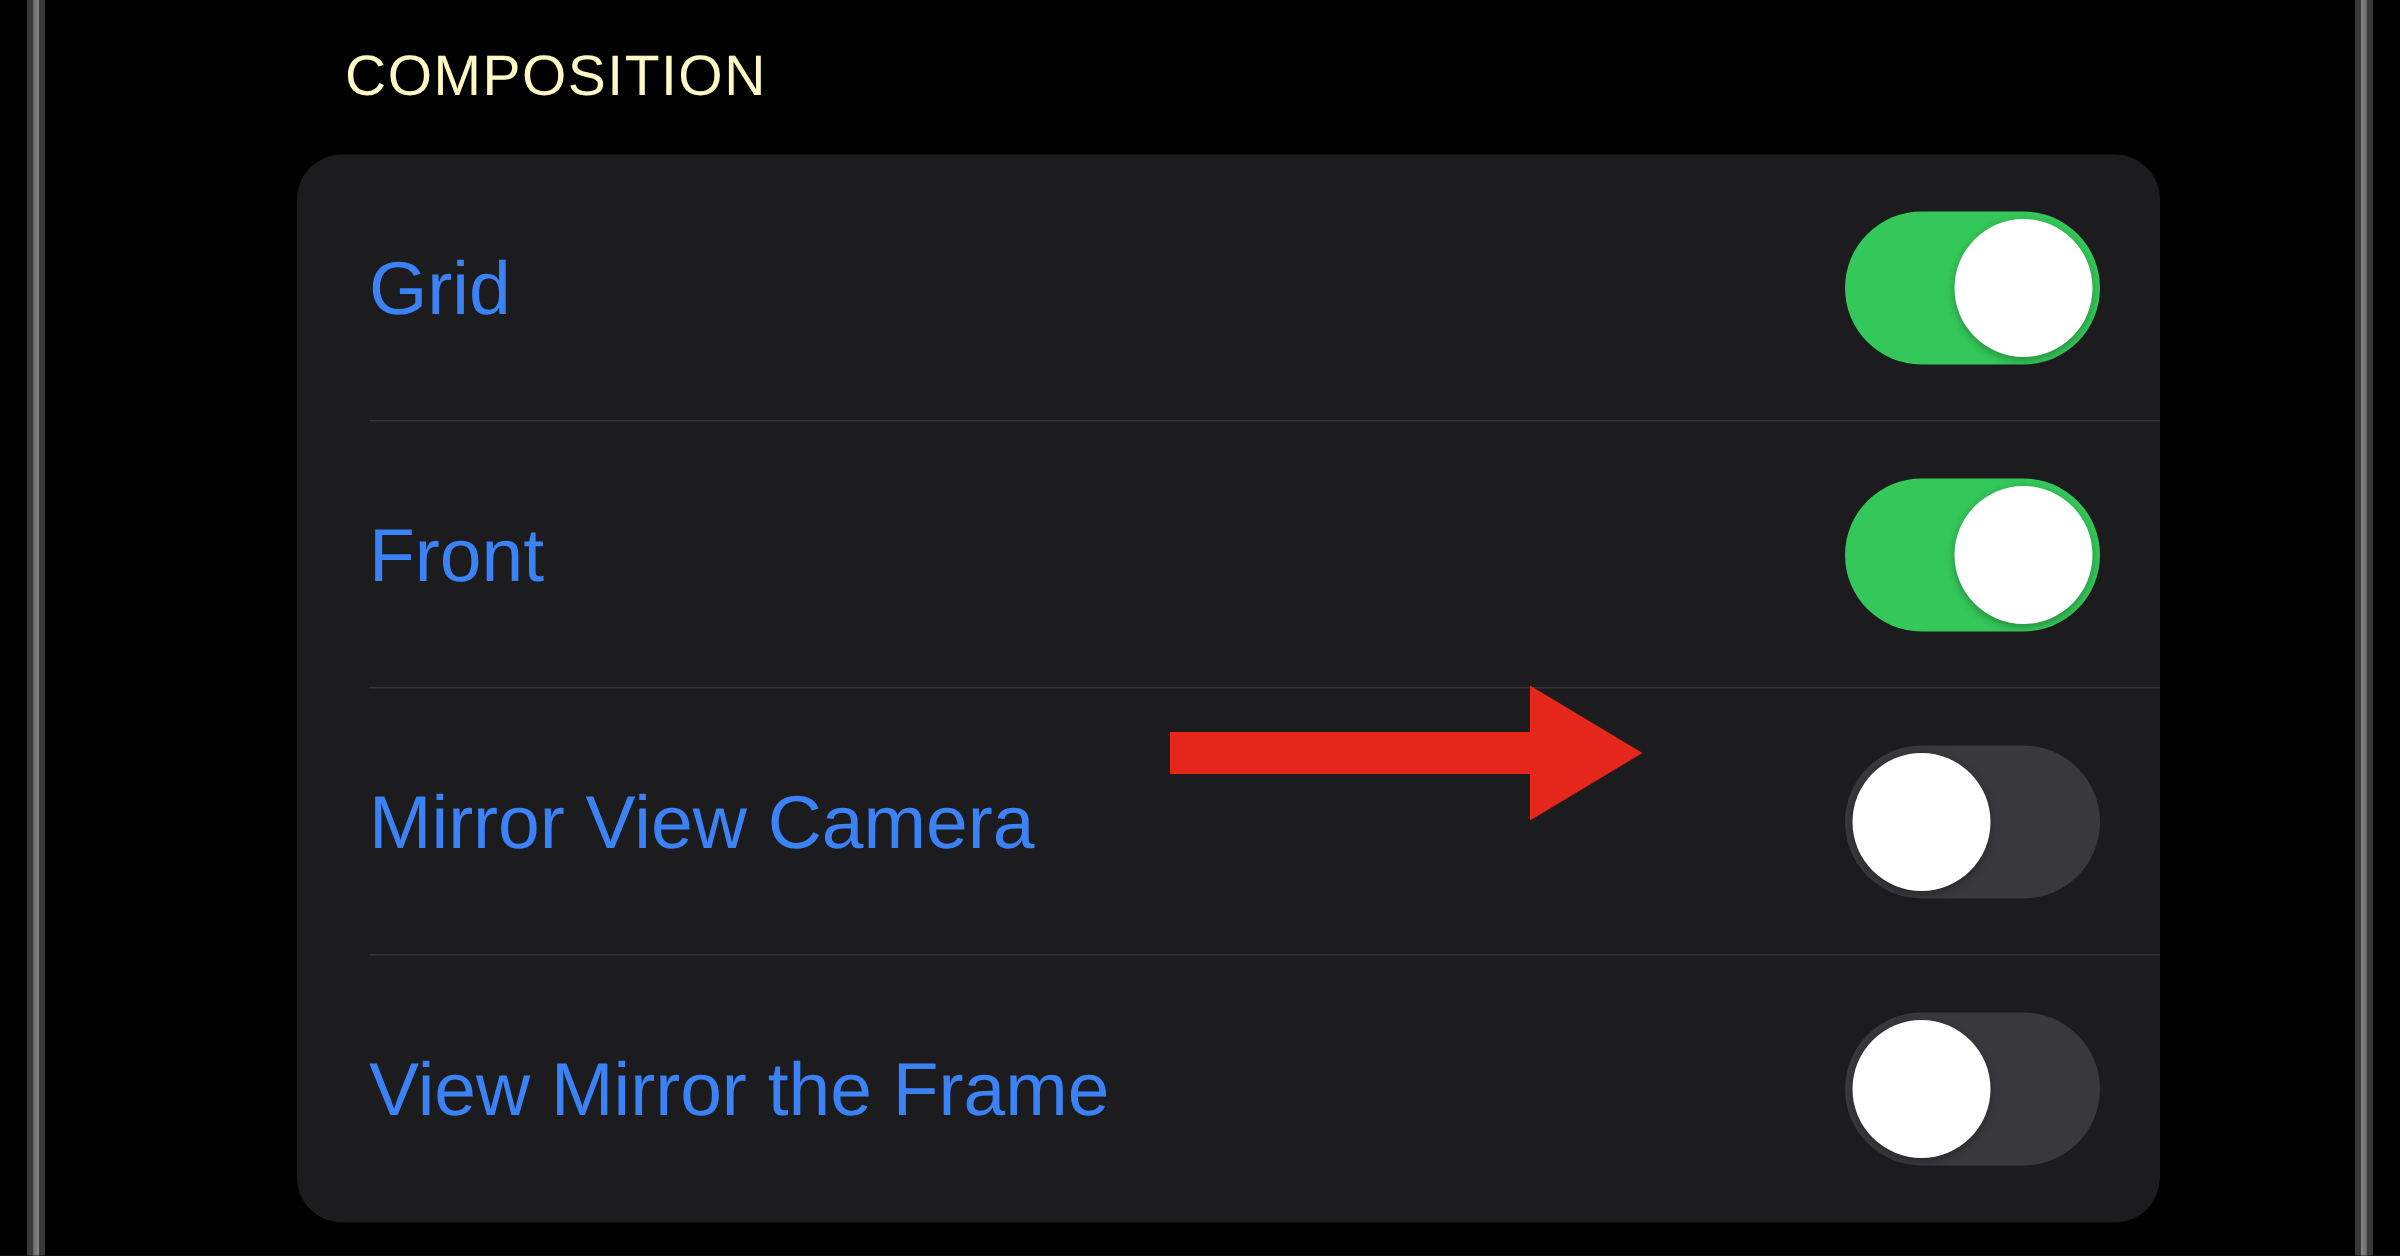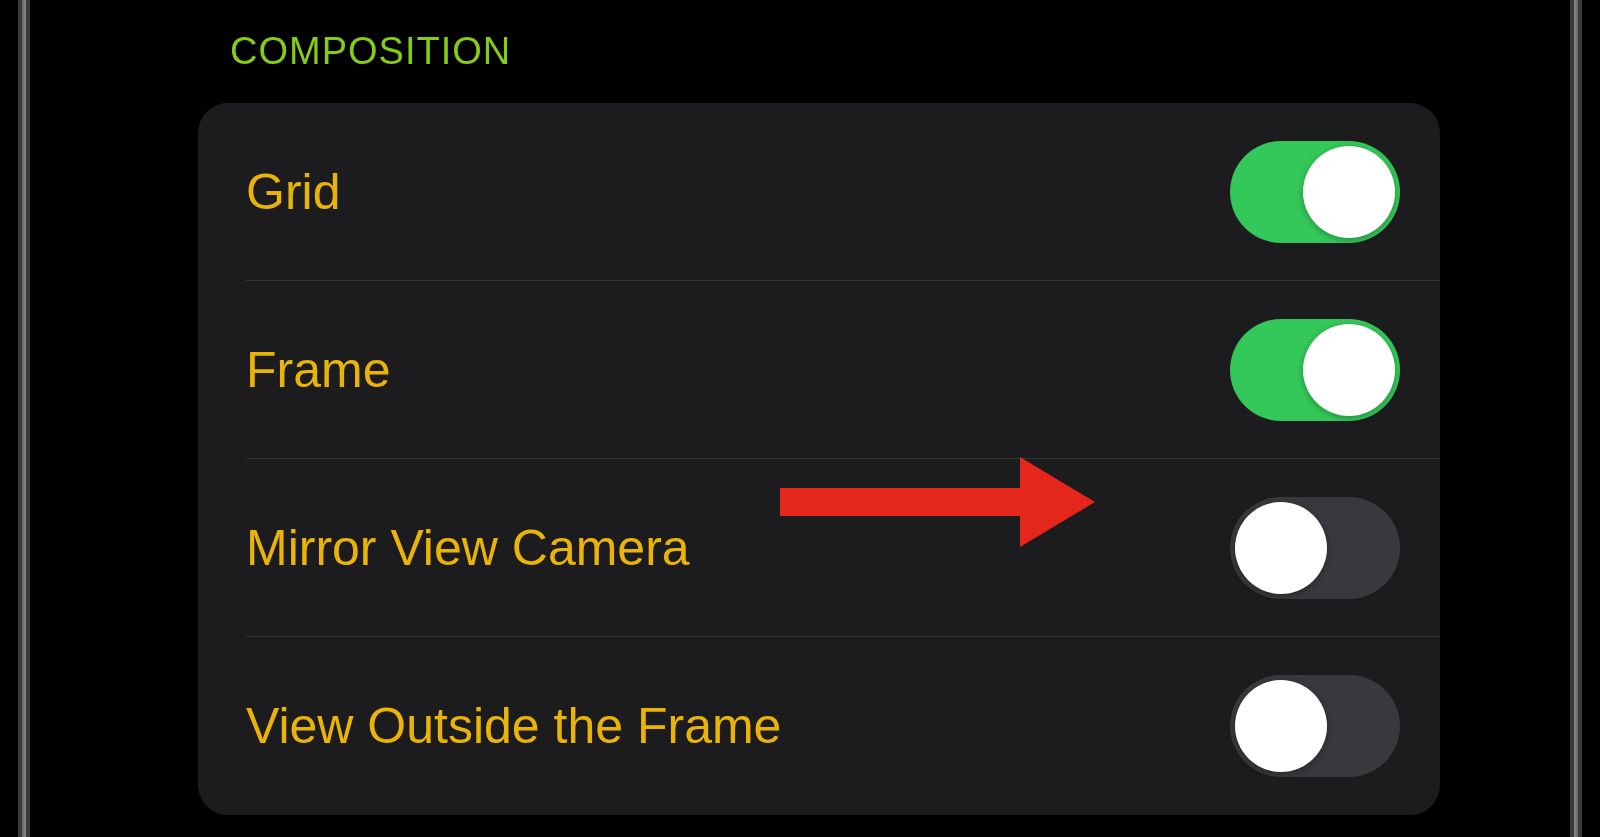--- a/index.html
+++ b/index.html
@@ -40,21 +40,21 @@
       top: 0;
       bottom: 0;
       right: -8px;
       width: 4px;
       background: linear-gradient(to left, #666, #888);
     }
     .content {
       padding: 50px 130px 0 168px;
     }
     .section-header {
-      color: #84cc16;
+      color: #fef9c3;
       font-size: 38px;
       font-weight: 400;
       letter-spacing: 1px;
       margin-bottom: 30px;
       padding-left: 32px;
     }
     .settings-group {
       background: #1c1c1e;
       border-radius: 30px;
       overflow: hidden;
@@ -69,21 +69,21 @@
     .settings-row:not(:last-child)::after {
       content: '';
       position: absolute;
       bottom: 0;
       left: 48px;
       right: 0;
       height: 1px;
       background: #333;
     }
     .row-label {
-      color: #eab308;
+      color: #3b82f6;
       font-size: 50px;
       font-weight: 400;
     }
     .toggle {
       width: 170px;
       height: 102px;
       border-radius: 51px;
       position: relative;
       cursor: pointer;
       flex-shrink: 0;
@@ -123,35 +123,35 @@
     <div class="settings-group">
 
       <div class="settings-row">
         <span class="row-label">Grid</span>
         <div class="toggle toggle-on">
           <div class="toggle-knob"></div>
         </div>
       </div>
 
       <div class="settings-row">
-        <span class="row-label">Frame</span>
+        <span class="row-label">Front</span>
         <div class="toggle toggle-on">
           <div class="toggle-knob"></div>
         </div>
       </div>
 
       <div class="settings-row">
         <span class="row-label">Mirror View Camera</span>
         <div class="toggle toggle-off">
           <div class="toggle-knob"></div>
         </div>
       </div>
 
       <div class="settings-row">
-        <span class="row-label">View Outside the Frame</span>
+        <span class="row-label">View Mirror the Frame</span>
         <div class="toggle toggle-off">
           <div class="toggle-knob"></div>
         </div>
       </div>
 
     </div>
   </div>
 </div>
 
 <svg class="arrow-annotation" style="left:770px; top:447px;" width="330" height="110" viewBox="0 0 330 110">

